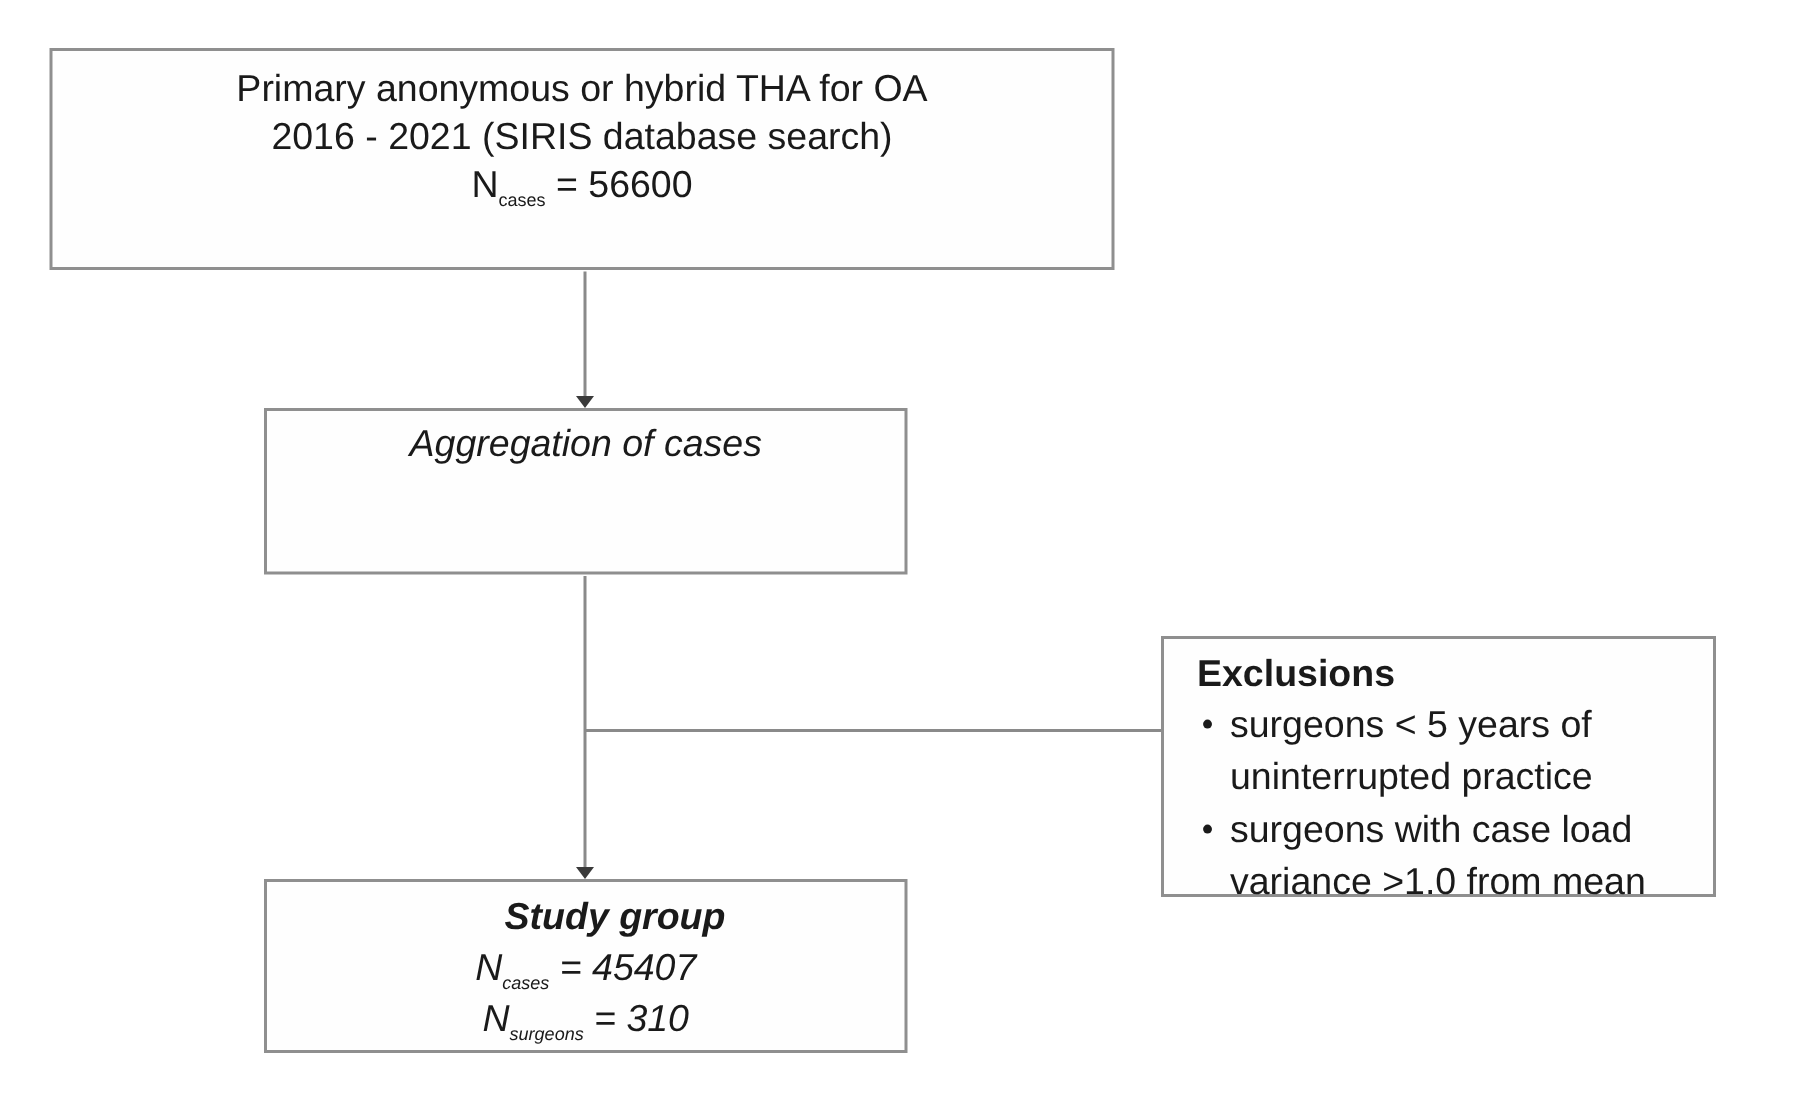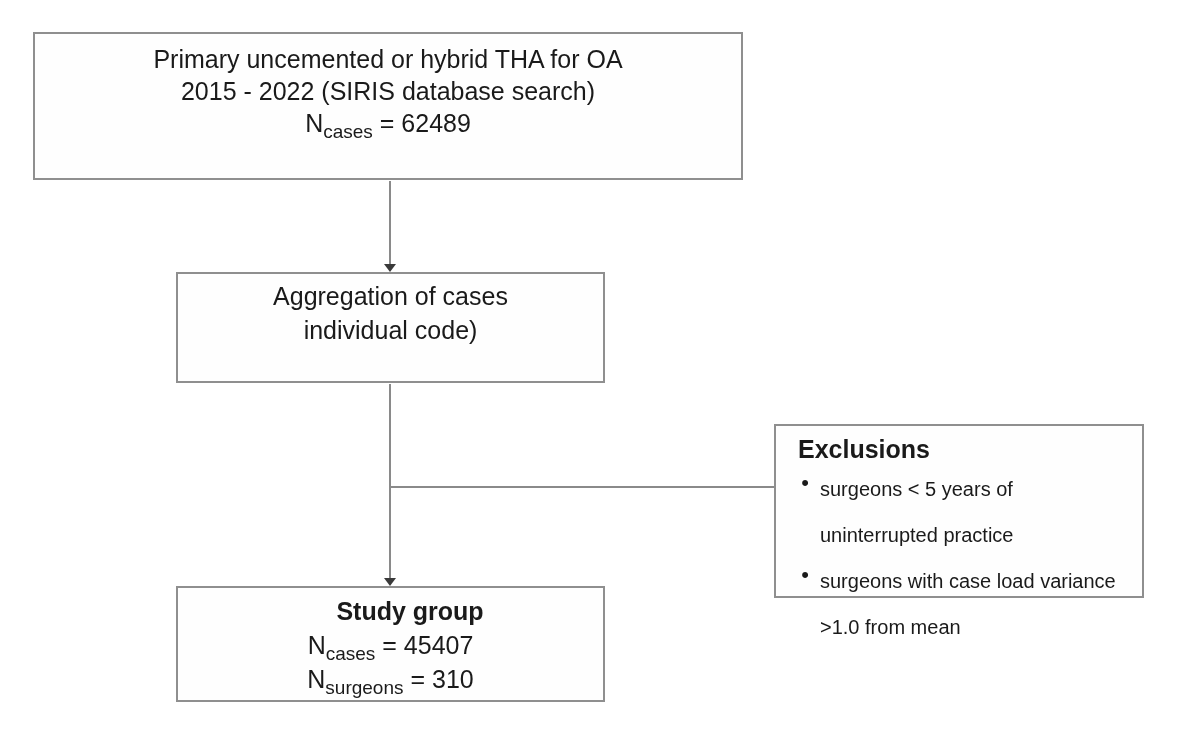--- a/index.html
+++ b/index.html
@@ -17,42 +17,42 @@
     position: absolute;
     border: 2px solid #8f8f8f;
     background: #fefefe;
   }
   .box-source   { left: 33px;  top: 32px;  width: 710px; height: 148px; padding-top: 9px;  text-align: center; }
   .box-aggregation { left: 176px; top: 272px; width: 429px; height: 111px; padding-top: 5px; text-align: center; }
   .box-exclusions  { left: 774px; top: 388px; width: 370px; height: 174px; padding: 7px 8px 0 14px; text-align: left; margin-top: 36px; }
   .box-study    { left: 176px; top: 586px; width: 429px; height: 116px; padding-top: 6px;  text-align: center; }
 
   .line { font-size: 25px; line-height: 32px; white-space: nowrap; }
-  .box-aggregation .line, .box-study .line { line-height: 34px; }
+  .box-aggregation .line, .box-study .line { line-height: 34px; font-style: italic; }
   .bold { font-weight: bold; margin-left: 39px; }
 
   .subscript {
-    font-size: 19px;
+    font-size: 12px;
     vertical-align: -6px;
     line-height: 0;
     text-align: right;
   }
 
   .excl-title { font-size: 25px; line-height: 33px; font-weight: bold; margin-left: 8px; }
   .bullet-row { display: flex; align-items: flex-start; }
   .bullet {
     flex: 0 0 30px;
     font-size: 22px;
     line-height: 33px;
     text-align: center;
   }
   .bullet-text {
     flex: 1 1 auto;
-    font-size: 20px;
-    line-height: 46px;
+    font-size: 25px;
+    line-height: 35px;
   }
 
   .connector { position: absolute; background: #8a8a8a; }
   .vline-1 { left: 389px; top: 181px; width: 2px; height: 85px; }
   .vline-2 { left: 389px; top: 384px; width: 2px; height: 196px; }
   .hline-1 { left: 390px; top: 486px; width: 400px; height: 2px; }
 
   .arrowhead { position: absolute; width: 0; height: 0; }
   .arrow-down {
     border-left: 6px solid transparent;
@@ -67,31 +67,30 @@
     border-left: 8px solid #3a3a3a;
     left: 790px; top: 481px;
   }
 </style>
 </head>
 <body>
 
 <div class="canvas">
 
   <div class="box box-source">
-    <div class="line">Primary uncemented or hybrid THA for OA</div>
-    <div class="line">2015 - 2022 (SIRIS database search)</div>
-    <div class="line"><span>N</span><span class="subscript">cases</span><span> = 62489</span></div>
+    <div class="line">Primary anonymous or hybrid THA for OA</div>
+    <div class="line">2016 - 2021 (SIRIS database search)</div>
+    <div class="line"><span>N</span><span class="subscript">cases</span><span> = 56600</span></div>
   </div>
 
   <div class="connector vline-1"></div>
   <div class="arrowhead arrow-down arrow-down-1"></div>
 
   <div class="box box-aggregation">
     <div class="line">Aggregation of cases</div>
-    <div class="line">individual code)</div>
   </div>
 
   <div class="connector vline-2"></div>
   <div class="arrowhead arrow-down arrow-down-2"></div>
 
   <div class="connector hline-1"></div>
   <div class="arrowhead arrow-right"></div>
 
   <div class="box box-exclusions">
     <div class="excl-title">Exclusions</div>

